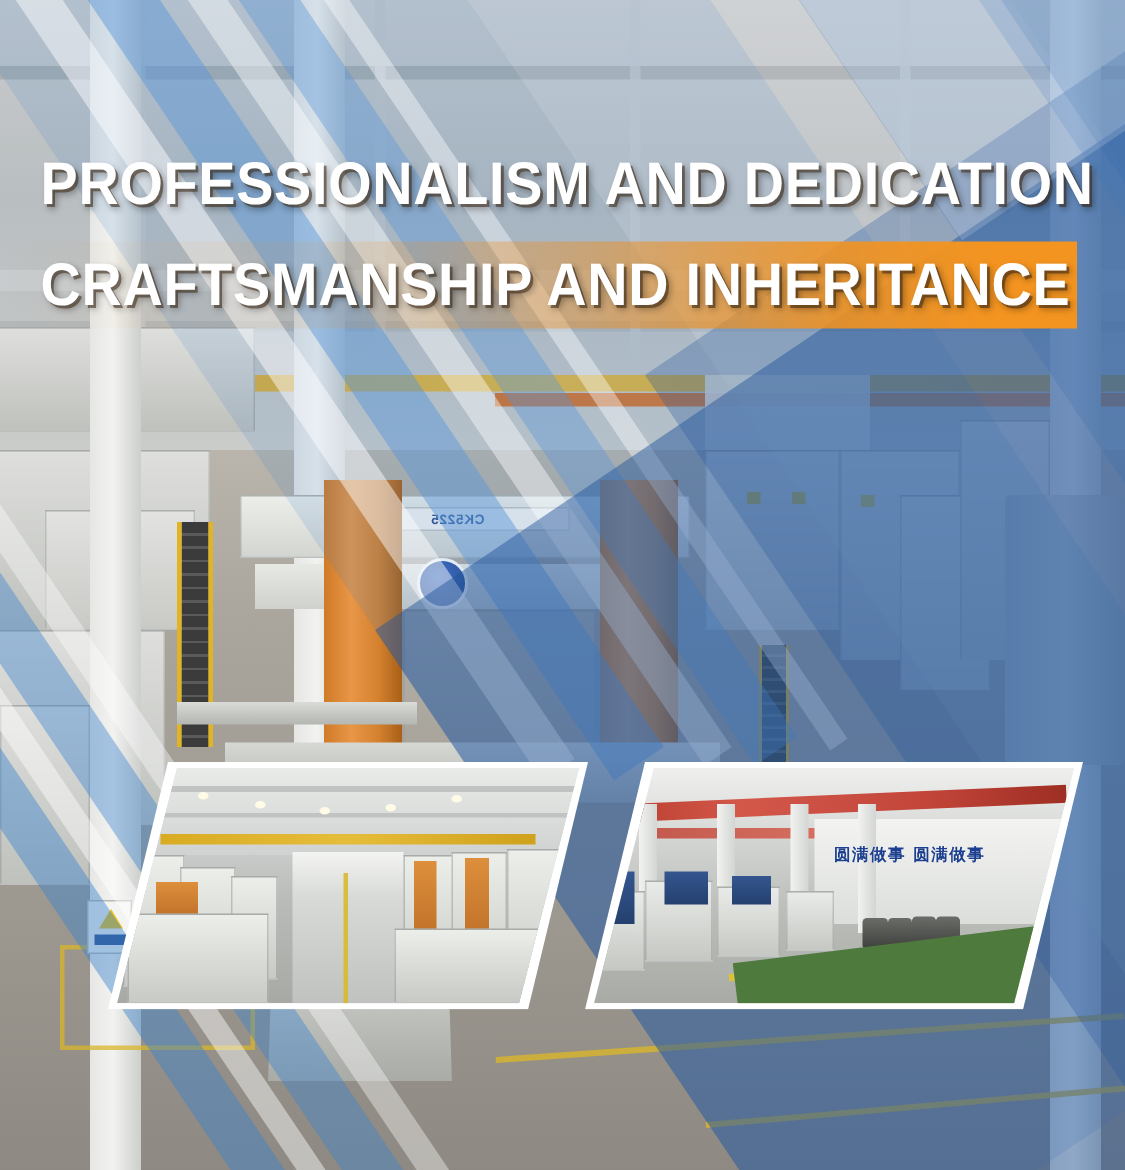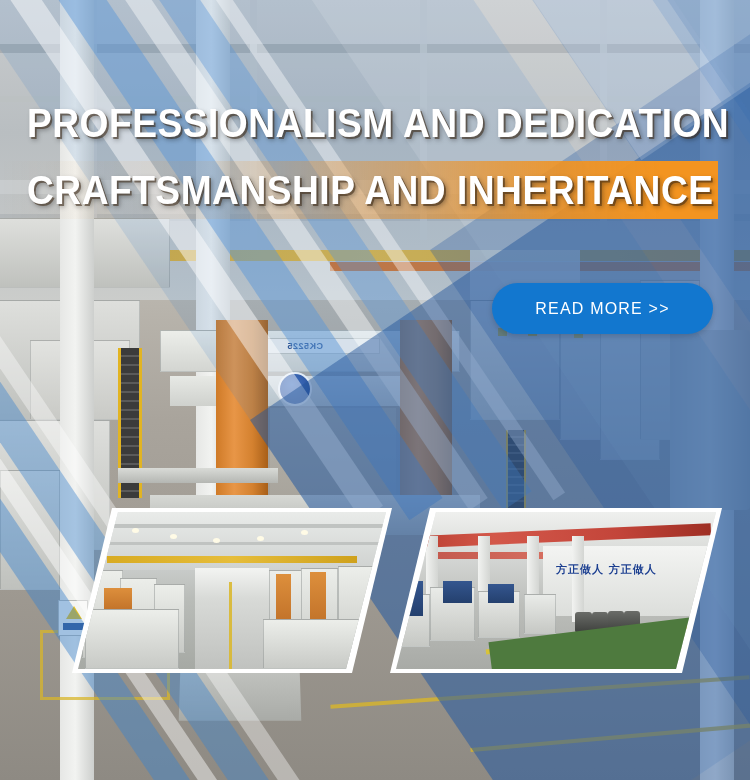--- a/index.html
+++ b/index.html
@@ -395,21 +395,20 @@
          background:rgba(55,115,185,.22);transform:rotate(-34deg);"></div>
     <div class="shard" style="left:250px;top:-420px;width:260px;height:700px;
          background:rgba(255,255,255,.16);transform:rotate(-34deg);"></div>
   </div>
 
   <div class="orange-band"></div>
 
   <div class="headline l1">PROFESSIONALISM AND DEDICATION</div>
   <div class="headline l2">CRAFTSMANSHIP AND INHERITANCE</div>
 
-  <div class="readmore">READ MORE &gt;&gt;</div>
 
   <div class="panel p1">
     <div class="inner">
       <div class="ws1">
         <div class="roof"></div>
         <div class="roofbeam" style="left:0;right:0;top:12px;height:4px;"></div>
         <div class="roofbeam" style="left:0;right:0;top:30px;height:3px;"></div>
         <div class="craneY"></div>
         <div class="lamp" style="left:18%;top:16px;"></div>
         <div class="lamp" style="left:30%;top:22px;"></div>
@@ -457,18 +456,18 @@
         <div class="mach" style="left:40%;top:52%;width:10%;height:26%;"></div>
 
         <div class="drum" style="left:56%;top:64%;width:5%;height:13%;"></div>
         <div class="drum" style="left:61%;top:64%;width:5%;height:13%;"></div>
         <div class="drum" style="left:66%;top:63%;width:5%;height:14%;"></div>
         <div class="drum" style="left:71%;top:63%;width:5%;height:14%;"></div>
 
         <div class="greenedge"></div>
         <div class="green"></div>
 
-        <div class="slogan">方正做人  方正做人</div>
+        <div class="slogan">圆满做事  圆满做事</div>
       </div>
     </div>
   </div>
 
 </div>
 
 </body></html>

